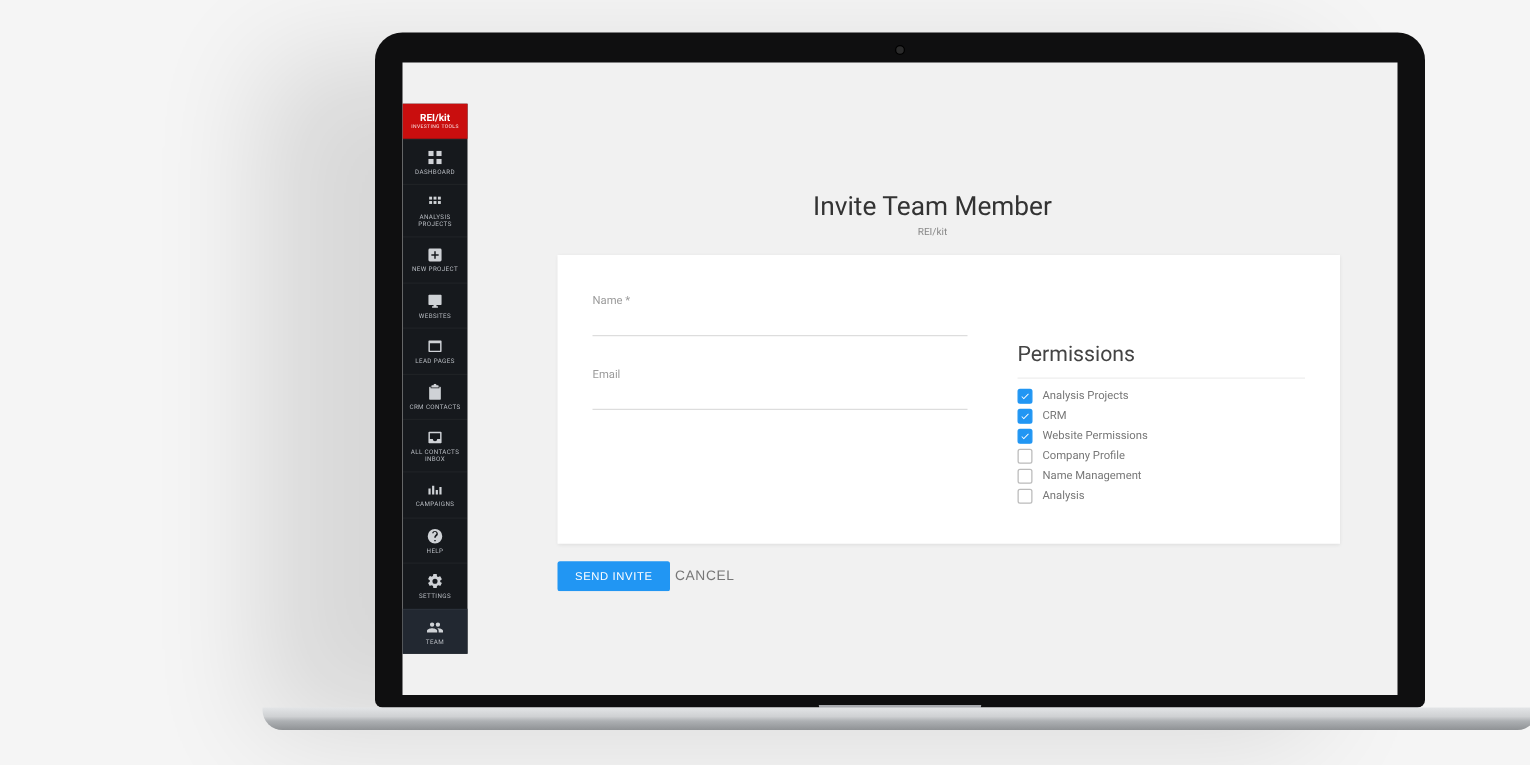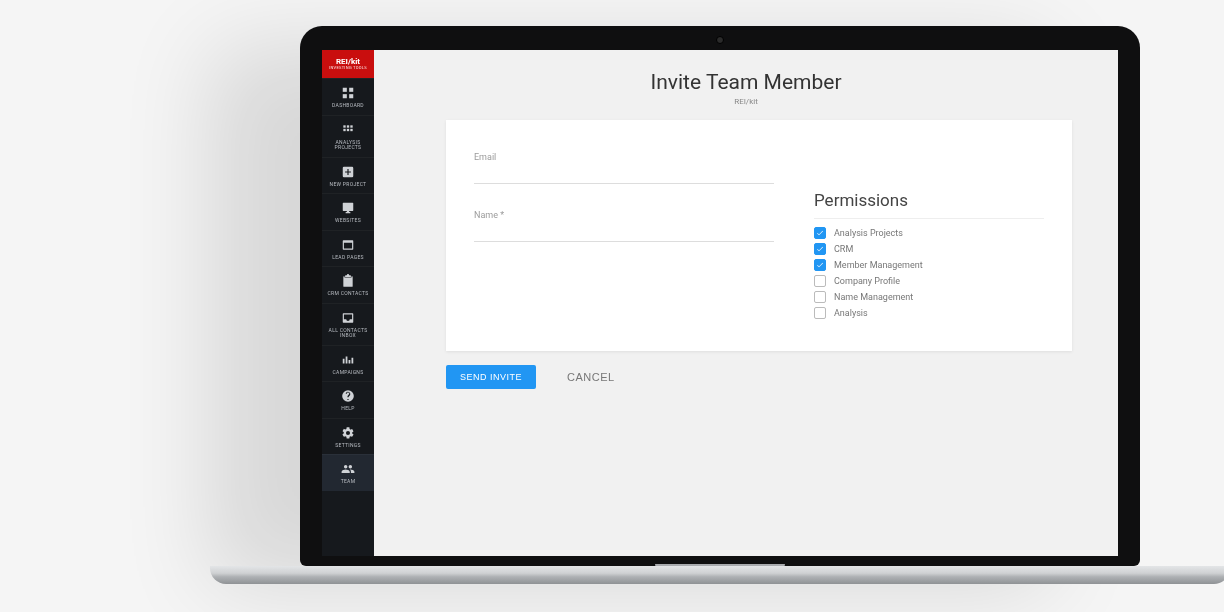--- a/index.html
+++ b/index.html
@@ -49,20 +49,21 @@
   }
 
   
   .screen {
     position: absolute;
     left: 22px; top: 24px;
     width: 796px; height: 506px;
     background: #f1f1f1;
     overflow: hidden;
     display: flex;
+    align-items: center;
   }
 
   
   .sidebar {
     width: 52px;
     background: #16191d;
     display: flex;
     flex-direction: column;
     align-items: center;
     color: #cfd2d6;
@@ -146,21 +147,21 @@
     flex-shrink: 0;
   }
   .perm-row .cb.checked { background: #2196f3; border-color: #2196f3; }
   .perm-row .cb.checked svg { display: block; }
   .perm-row .cb svg { display: none; width: 8px; height: 8px; }
   .perm-row .plabel { font-size: 9px; color: #777; }
 
   .actions {
     margin: 14px 46px 0 72px;
     display: flex;
-    gap: 31px;
+    gap: 4px;
     align-items: center;
   }
   .btn-primary {
     background: #2196f3;
     color: #fff;
     border: none;
     padding: 7px 14px;
     font-size: 9px;
     letter-spacing: 0.5px;
     cursor: pointer;
@@ -290,25 +291,25 @@
 
         <div class="main">
           <div class="header">
             <h1>Invite Team Member</h1>
             <div class="subtitle">REI/kit</div>
           </div>
 
           <div class="card">
             <div class="form-col">
               <div class="field">
+                <label>Name *</label>
+                <input type="text" value="" style="">
+              </div>
+              <div class="field">
                 <label>Email</label>
-                <input type="text" value="" style="">
-              </div>
-              <div class="field">
-                <label>Name *</label>
                 <input type="text" value="" style="">
               </div>
             </div>
 
             <div class="perm-col">
               <h2>Permissions</h2>
               <div class="perm-divider"></div>
 
               <div class="perm-row">
                 <span class="cb checked">
@@ -325,21 +326,21 @@
                     </svg>
                   </span>
                 <span class="plabel">CRM</span>
               </div>
               <div class="perm-row">
                 <span class="cb checked">
                     <svg viewBox="0 0 24 24">
                       <path fill="#fff" d="M9 16.17 4.83 12l-1.42 1.41L9 19 21 7l-1.41-1.41z"></path>
                     </svg>
                   </span>
-                <span class="plabel">Member Management</span>
+                <span class="plabel">Website Permissions</span>
               </div>
               <div class="perm-row">
                 <span class="cb"></span>
                 <span class="plabel">Company Profile</span>
               </div>
               <div class="perm-row">
                 <span class="cb"></span>
                 <span class="plabel">Name Management</span>
               </div>
               <div class="perm-row">

